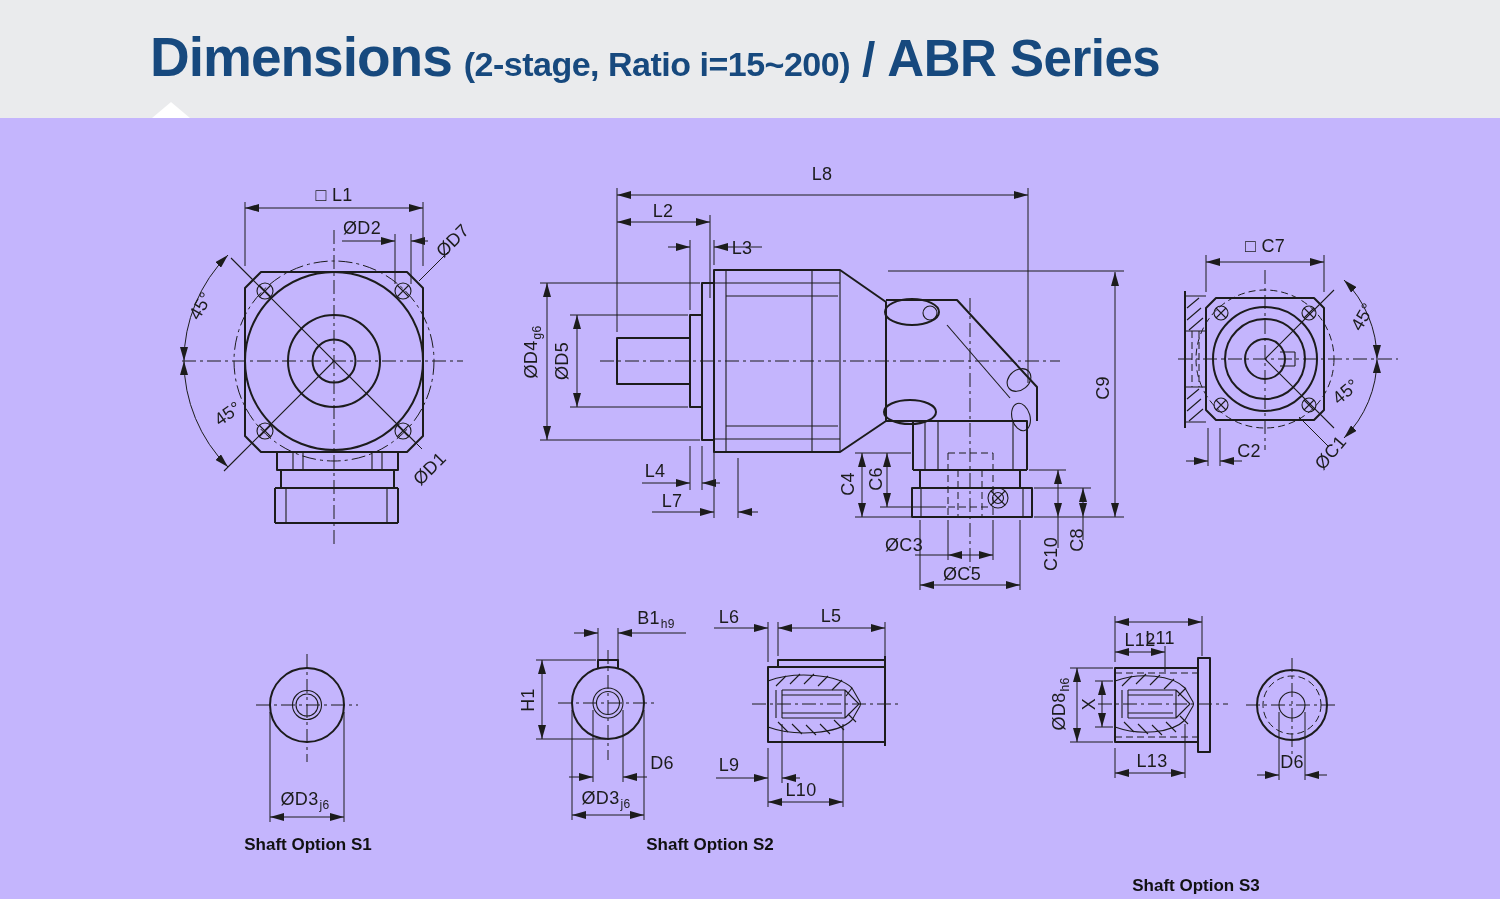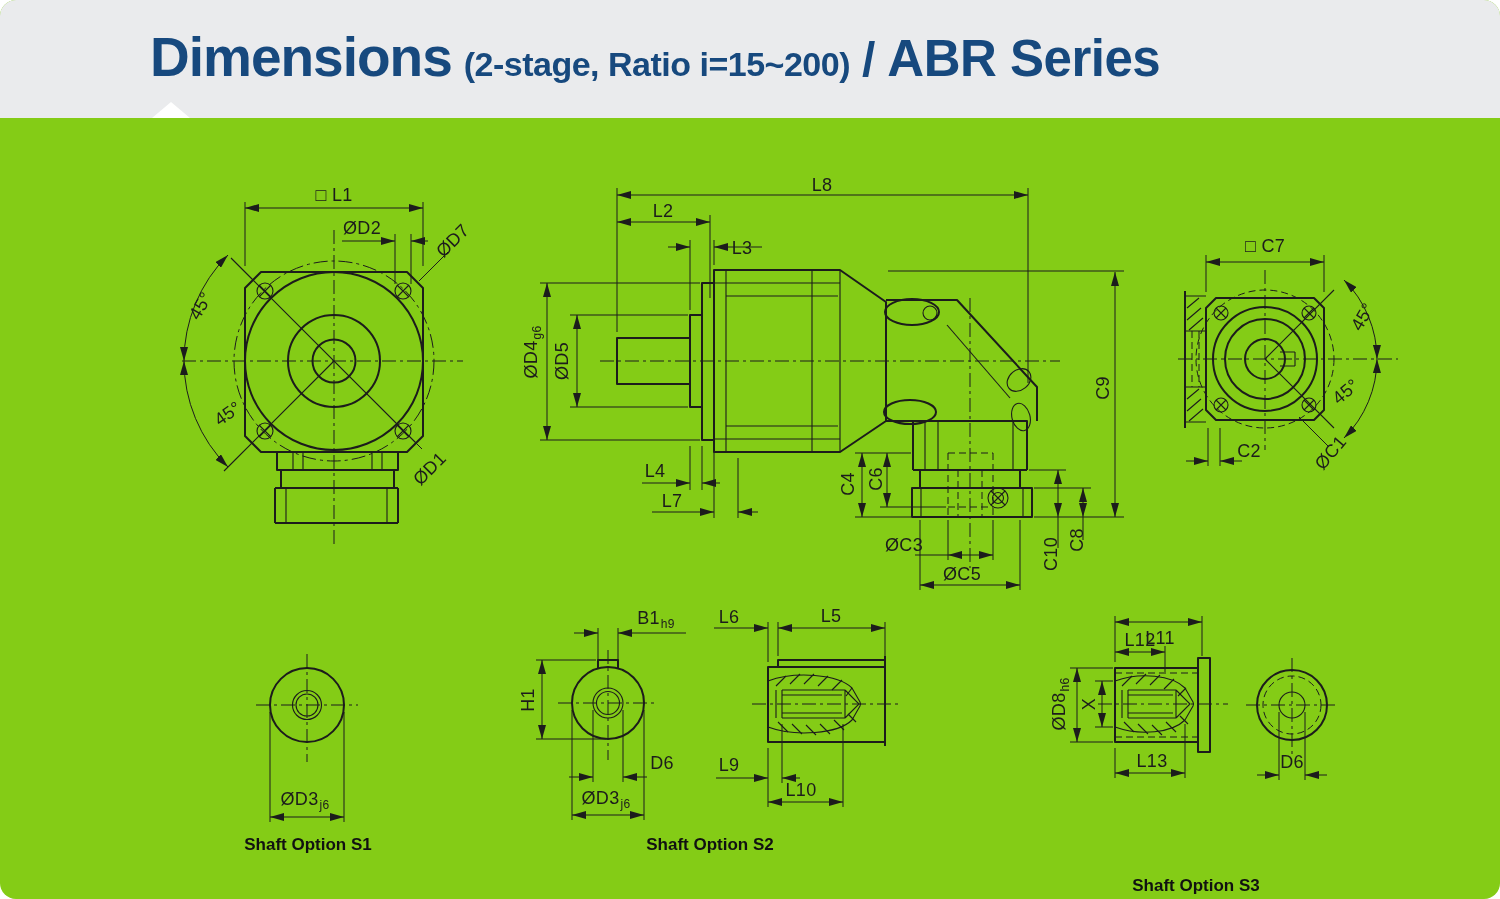--- a/index.html
+++ b/index.html
@@ -1,17 +1,17 @@
 <!DOCTYPE html>
 <html><head>
 <meta charset="utf-8">
 <style>
   html,body{margin:0;padding:0;background:#fff}
-  .stage{position:relative;width:1500px;height:899px;background:#84cc16;overflow:hidden;
-         font-family:"Liberation Sans",sans-serif;border-radius:16px;}
+  .stage{position:relative;width:1500px;height:899px;background:#c4b5fd;overflow:hidden;
+         font-family:"Liberation Sans",sans-serif;}
   
   .band{position:absolute;left:0;top:0;width:1500px;height:118px;background:#eaebed;}
   .notch{position:absolute;left:152px;top:102px;width:0;height:0;
          border-left:19px solid transparent;border-right:19px solid transparent;
          border-bottom:16px solid #ffffff;}
   .title{position:absolute;left:150px;top:0;height:118px;display:flex;align-items:baseline;
          gap:12px;padding-top:30px;box-sizing:border-box;color:#17497e;white-space:nowrap;}
   .t-main{font-size:55px;font-weight:bold;letter-spacing:-1px;line-height:1;}
   .t-sub{font-size:34px;font-weight:bold;letter-spacing:-0.5px;line-height:1;margin-top:16px;}
   .t-sep{font-size:48px;font-weight:bold;line-height:1;}
@@ -333,21 +333,21 @@
     </g>
   </svg>
 
   <span class="dim" style="left:334px;top:195px">□ L1</span>
   <span class="dim" style="left:362px;top:228px">ØD2</span>
   <span class="dim r45" style="left:453px;top:241px">ØD7</span>
   <span class="dim r60" style="left:201px;top:306px">45°</span>
   <span class="dim r35" style="left:228px;top:414px">45°</span>
   <span class="dim r45" style="left:430px;top:469px">ØD1</span>
 
-  <span class="dim" style="left:822px;top:185px">L8</span>
+  <span class="dim" style="left:822px;top:174px">L8</span>
   <span class="dim" style="left:663px;top:211px">L2</span>
   <span class="dim" style="left:742px;top:248px">L3</span>
   <span class="dim r90" style="left:531px;top:352px"><span>ØD4</span><span class="sub">g6</span></span>
   <span class="dim r90" style="left:562px;top:361px">ØD5</span>
   <span class="dim" style="left:655px;top:471px">L4</span>
   <span class="dim" style="left:672px;top:501px">L7</span>
   <span class="dim r90" style="left:848px;top:484px">C4</span>
   <span class="dim r90" style="left:876px;top:479px">C6</span>
   <span class="dim" style="left:904px;top:545px">ØC3</span>
   <span class="dim" style="left:962px;top:574px">ØC5</span>

